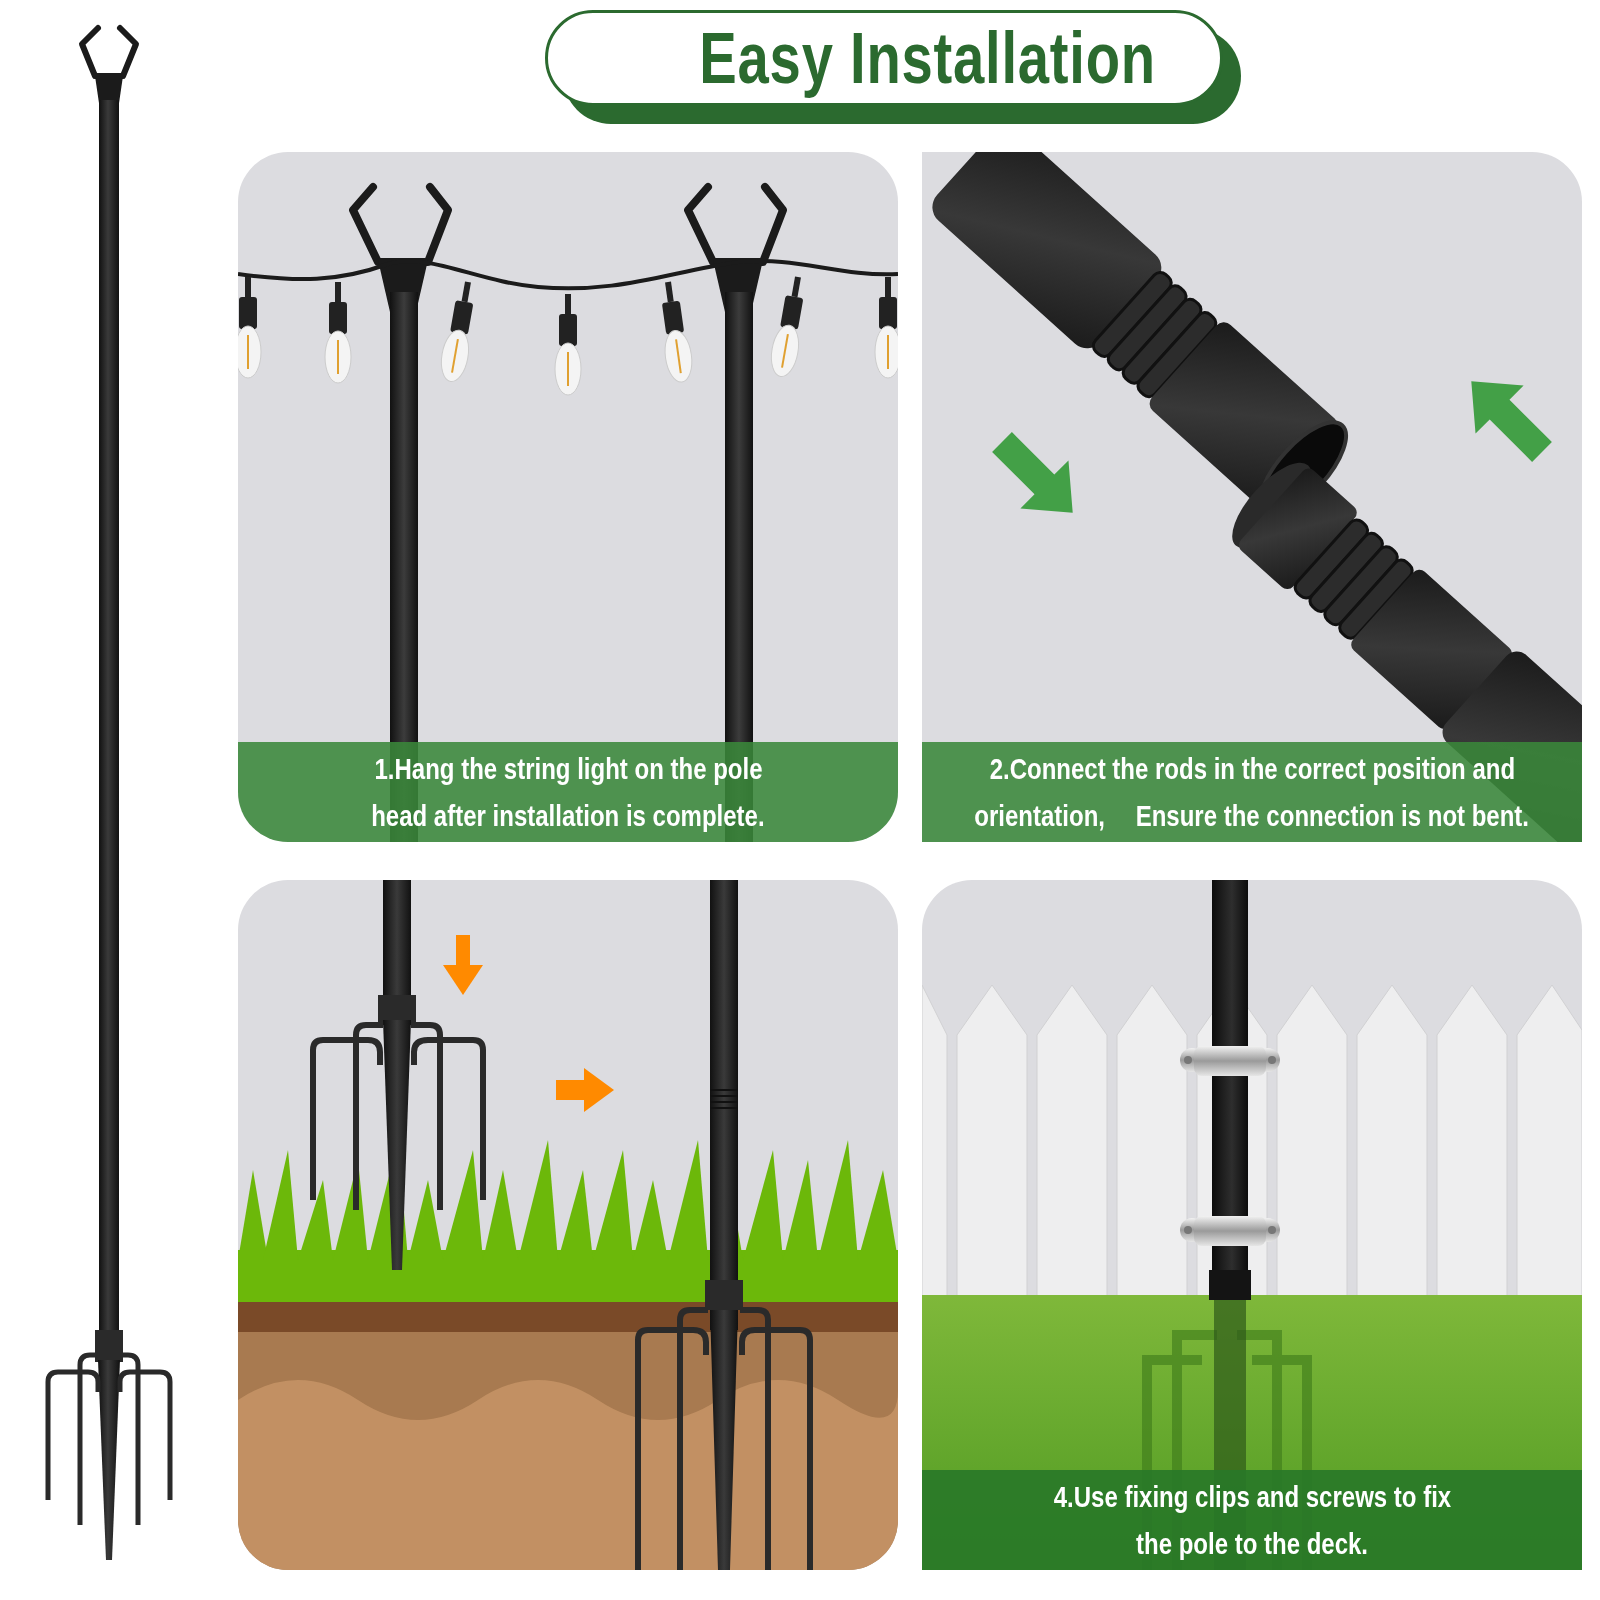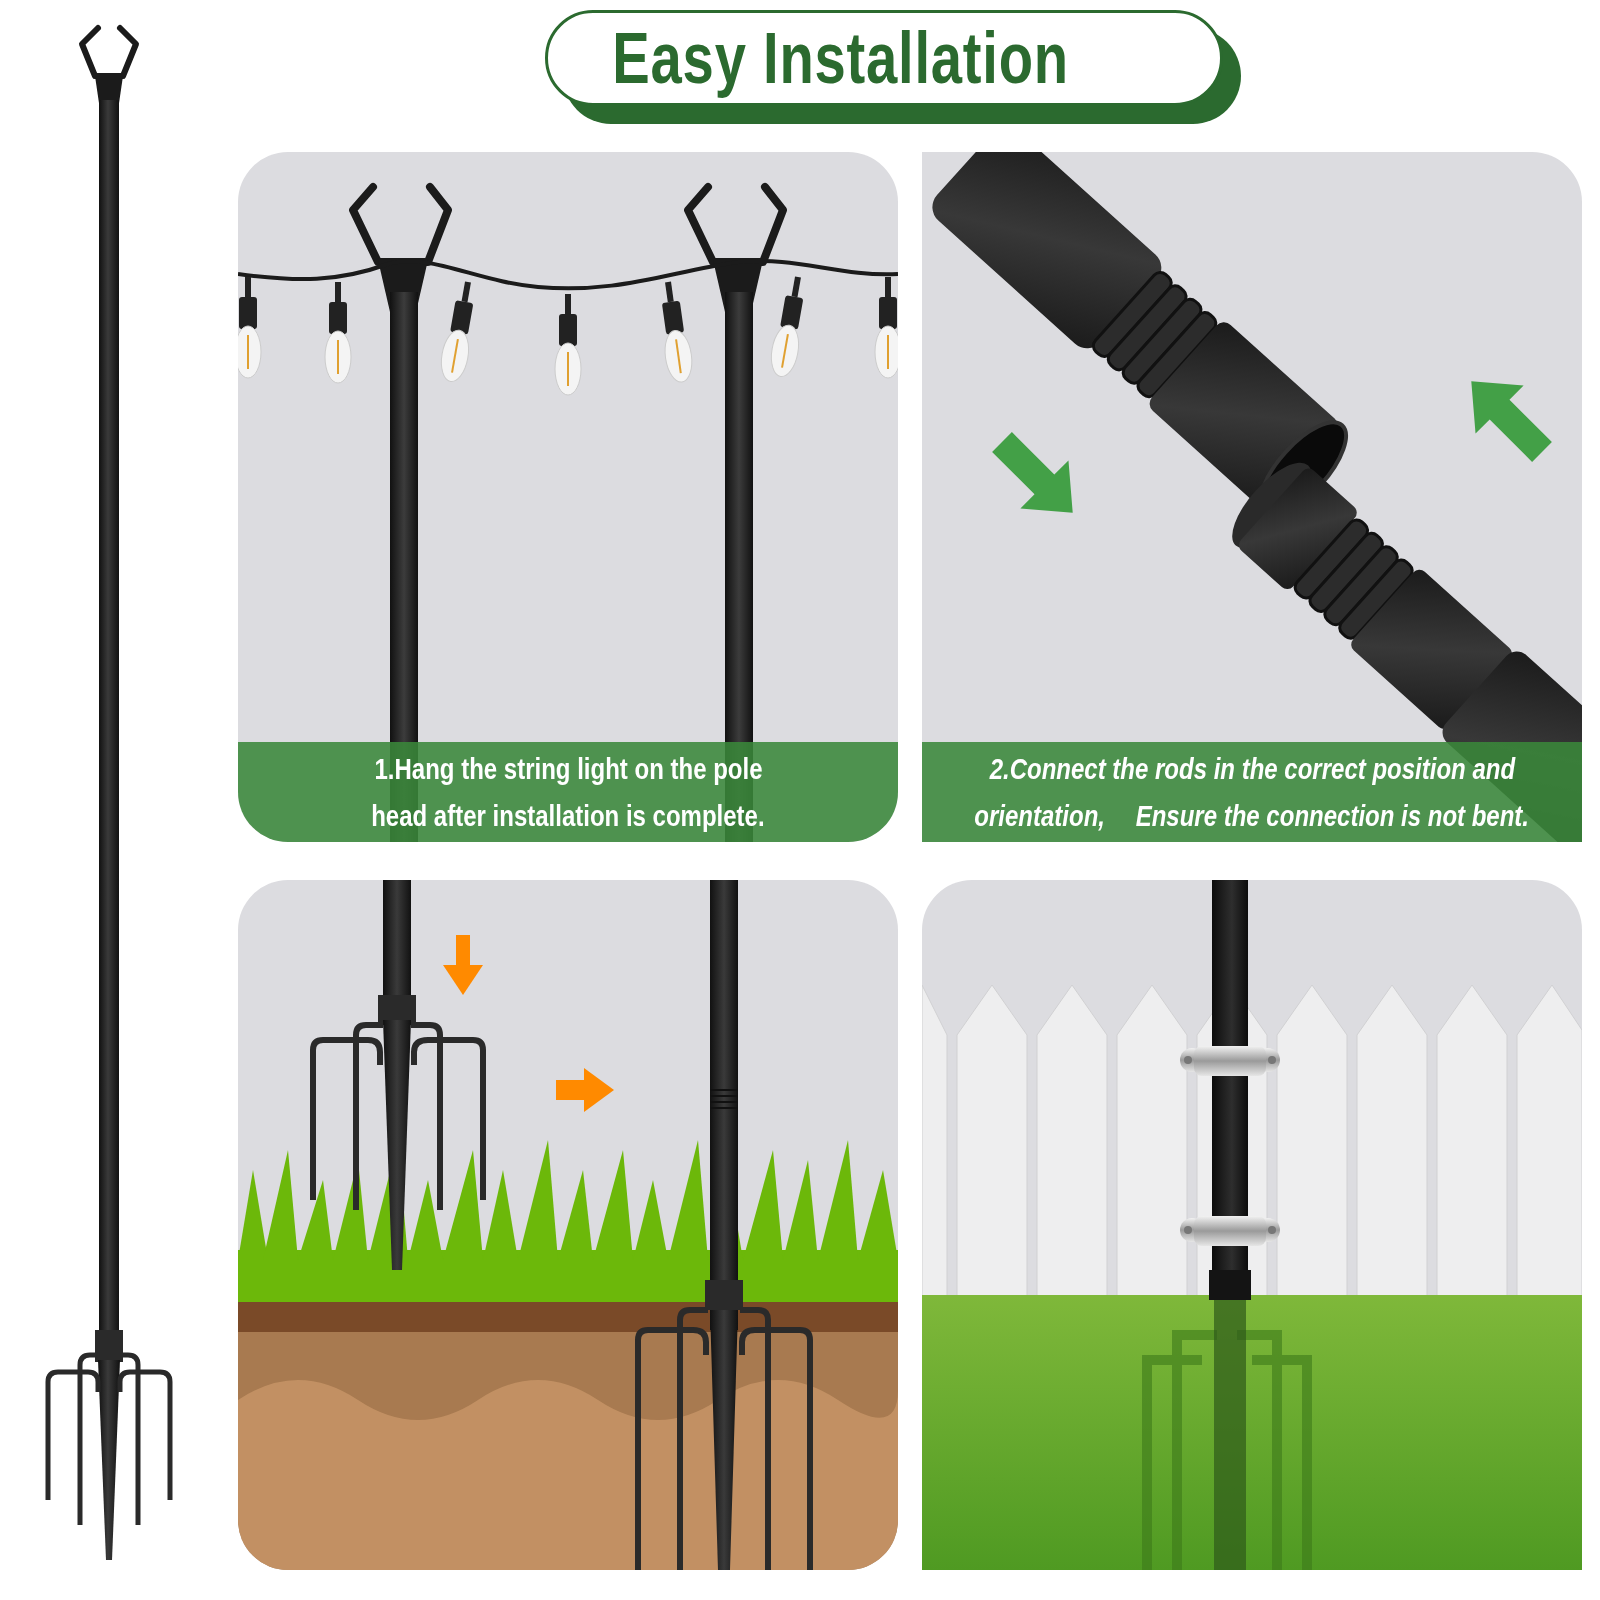--- a/index.html
+++ b/index.html
@@ -5,31 +5,31 @@
   html, body { margin:0; padding:0; background:#ffffff; }
   body { width:1600px; height:1600px; position:relative; overflow:hidden;
          font-family:"Liberation Sans", sans-serif; }
 
   
   .title-wrap { position:absolute; left:545px; top:10px; width:700px; height:118px; }
   .title-shadow { position:absolute; left:18px; top:18px; width:678px; height:96px;
                   background:#2b6a2f; border-radius:48px; }
   .title-pill { position:absolute; left:0; top:0; width:678px; height:96px;
                 background:#fff; border:3px solid #2b6a2f; border-radius:48px; box-sizing:border-box;
-                display:flex; align-items:center; justify-content:flex-start; }
+                display:flex; align-items:center; justify-content:flex-end; }
   .title-text { font-family:"Liberation Sans", sans-serif; font-weight:bold; font-size:72px;
                 color:#2b6a2f; transform:scaleX(0.78); letter-spacing:1px; white-space:nowrap; }
 
   
   .product { position:absolute; left:40px; top:20px; width:150px; height:1560px; }
 
   
   .card { position:absolute; width:660px; height:690px; overflow:hidden; background:#dcdce0; }
   .card.c1 { left:238px; top:152px; border-radius:50px 50px 50px 50px; }
-  .card.c2 { left:922px; top:152px; border-radius:0 50px 0 0;font-style:italic; }
+  .card.c2 { left:922px; top:152px; border-radius:0 50px 0 0; }
   .card.c3 { left:238px; top:880px; border-radius:50px 50px 50px 50px; }
   .card.c4 { left:922px; top:880px; border-radius:50px 50px 0 0; }
   .card svg.art { position:absolute; left:0; top:0; }
 
   .caption { position:absolute; left:0; right:0; bottom:0; height:100px;
              background:rgba(58,135,58,0.88); display:flex; flex-direction:column;
              align-items:center; justify-content:center; }
   .caption.dark { background:rgba(40,120,40,0.90); }
   .cap-line { color:#fff; font-weight:bold; font-size:30px; line-height:47px;
               transform:scaleX(0.80); white-space:nowrap; }
@@ -317,13 +317,17 @@
         <circle cx="350" cy="180" r="4" fill="#777"></circle>
     </g>
     <g>
       <ellipse cx="270" cy="350" rx="12" ry="12" fill="url(#clipg)"></ellipse>
       <ellipse cx="346" cy="350" rx="12" ry="12" fill="url(#clipg)"></ellipse>
       <rect x="272" y="336" width="72" height="30" rx="8" fill="url(#clipg)"></rect>
       <circle cx="266" cy="350" r="4" fill="#777"></circle>
         <circle cx="350" cy="350" r="4" fill="#777"></circle>
     </g>
   </svg>
+  <div class="caption dark">
+    <div class="cap-line">4.Use fixing clips and screws to fix</div>
+    <div class="cap-line">the pole to the deck.</div>
+  </div>
 </div>
 
 </body></html>

